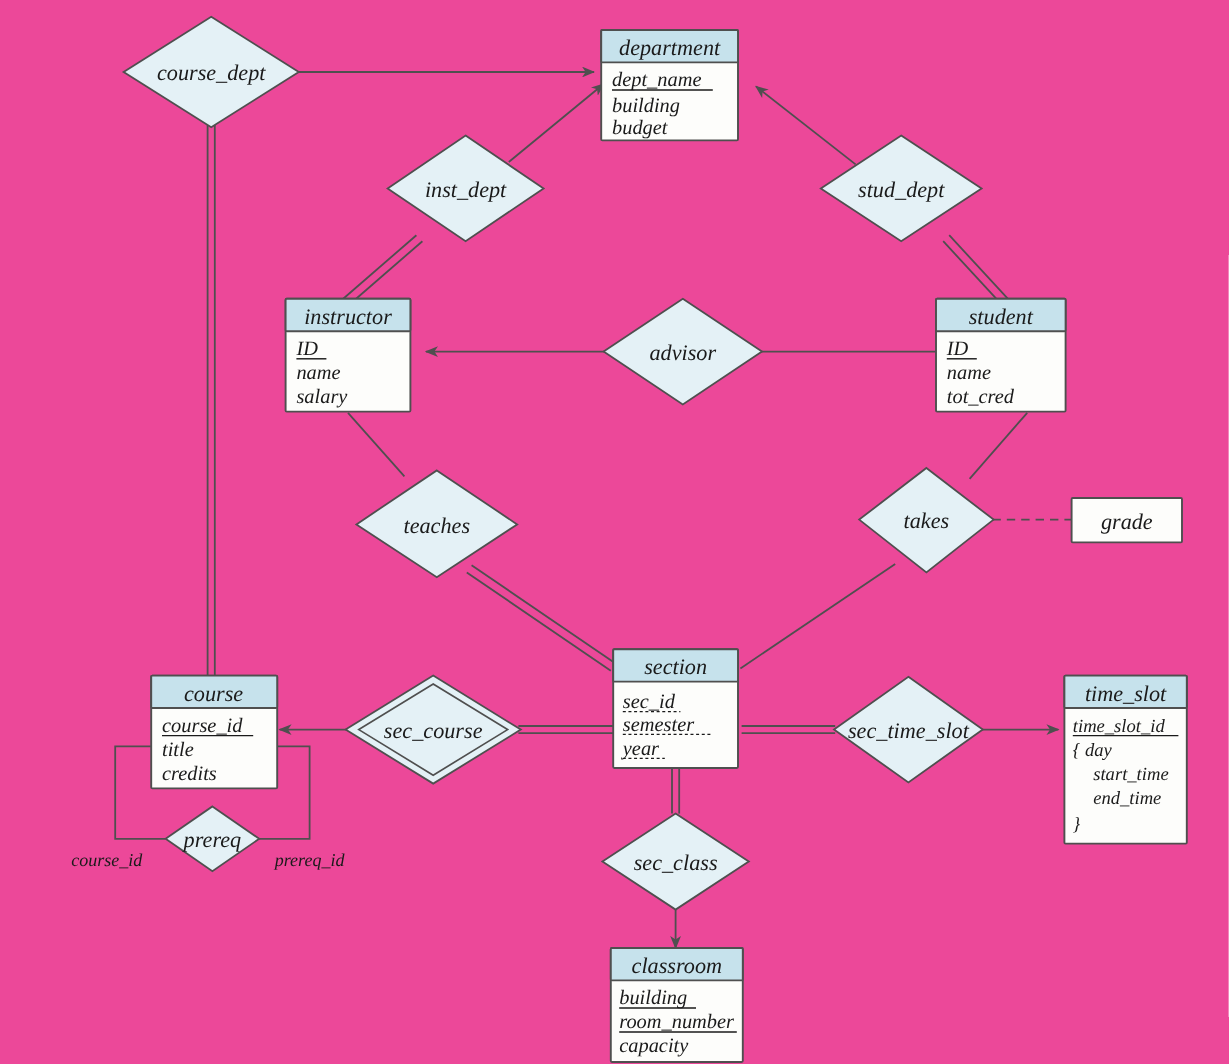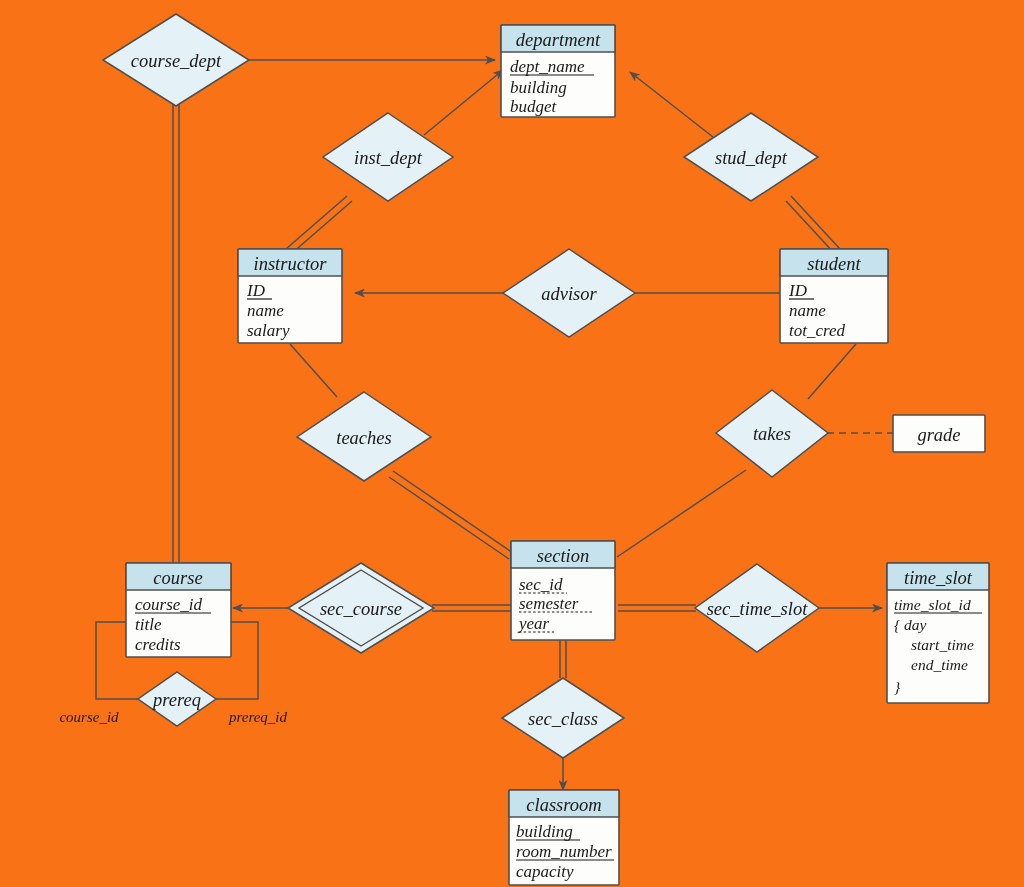--- a/index.html
+++ b/index.html
@@ -7,21 +7,21 @@
     padding: 0;
     background: #ffffff;
   }
   body {
     font-family: "Liberation Serif", "DejaVu Serif", serif;
   }
   #er-root {
     position: relative;
     width: 1024px;
     height: 887px;
-    background: #f97316;
+    background: #ec4899;
     overflow: hidden;
   }
   svg#er-canvas {
     position: absolute;
     left: 0;
     top: 0;
     width: 1024px;
     height: 887px;
     display: block;
   }

